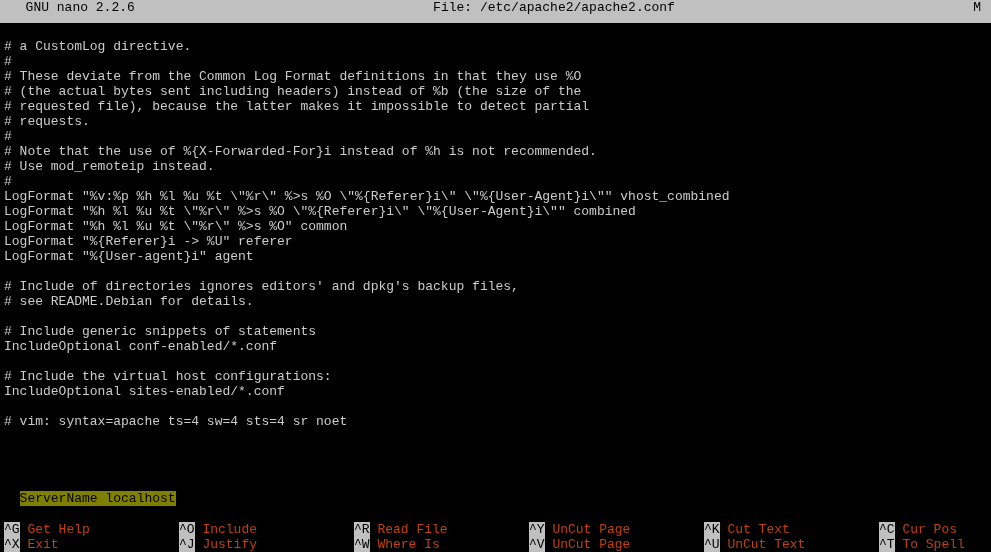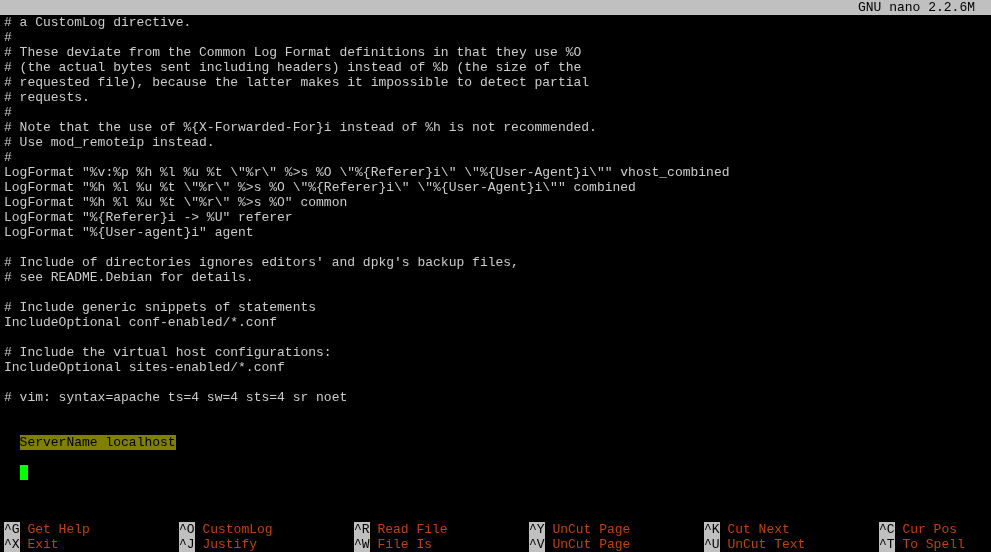--- a/index.html
+++ b/index.html
@@ -14,38 +14,37 @@
       font-family: 'Courier New', monospace;
       font-size: 13px;
       line-height: 15px;
       color: #ccc;
       overflow: hidden;
       position: relative;
     }
     .titlebar {
       background: #c0c0c0;
       color: #000;
-      height: 15px;
+      height: 23px;
       display: flex;
-      padding: 0 16px;
+      padding: 0 10px;
       white-space: pre;
-      justify-content: flex-end;
     }
     .titlebar-left {
       flex: 0 0 auto;
     }
     .titlebar-center {
       flex: 1;
       text-align: center;
     }
     .titlebar-right {
       flex: 0 0 auto;
     }
     .editor {
-      padding: 0 4px;
+      padding: 16px 4px;
       white-space: pre;
       color: #ccc;
     }
     .editor-line {
       height: 15px;
       white-space: pre;
     }
     .highlighted-line {
       display: inline-block;
       background: #808000;
@@ -81,42 +80,43 @@
     }
     .shortcut-label {
       color: #c2410c;
     }
   </style>
 </head>
 <body>
 
 <div class="titlebar">
   <span class="titlebar-left">  GNU nano 2.2.6</span>
+  <span class="titlebar-center">File: /etc/apache2/apache2.conf</span>
   <span class="titlebar-right">M</span>
 </div>
 
 <div class="editor" id="editor-lines"><div class="editor-line"># a CustomLog directive.</div><div class="editor-line">#</div><div class="editor-line"># These deviate from the Common Log Format definitions in that they use %O</div><div class="editor-line"># (the actual bytes sent including headers) instead of %b (the size of the</div><div class="editor-line"># requested file), because the latter makes it impossible to detect partial</div><div class="editor-line"># requests.</div><div class="editor-line">#</div><div class="editor-line"># Note that the use of %{X-Forwarded-For}i instead of %h is not recommended.</div><div class="editor-line"># Use mod_remoteip instead.</div><div class="editor-line">#</div><div class="editor-line">LogFormat "%v:%p %h %l %u %t \"%r\" %&gt;s %O \"%{Referer}i\" \"%{User-Agent}i\"" vhost_combined</div><div class="editor-line">LogFormat "%h %l %u %t \"%r\" %&gt;s %O \"%{Referer}i\" \"%{User-Agent}i\"" combined</div><div class="editor-line">LogFormat "%h %l %u %t \"%r\" %&gt;s %O" common</div><div class="editor-line">LogFormat "%{Referer}i -&gt; %U" referer</div><div class="editor-line">LogFormat "%{User-agent}i" agent</div><div class="editor-line"> </div><div class="editor-line"># Include of directories ignores editors' and dpkg's backup files,</div><div class="editor-line"># see README.Debian for details.</div><div class="editor-line"> </div><div class="editor-line"># Include generic snippets of statements</div><div class="editor-line">IncludeOptional conf-enabled/*.conf</div><div class="editor-line"> </div><div class="editor-line"># Include the virtual host configurations:</div><div class="editor-line">IncludeOptional sites-enabled/*.conf</div><div class="editor-line"> </div><div class="editor-line"># vim: syntax=apache ts=4 sw=4 sts=4 sr noet</div><div class="editor-line"> </div></div>
 
 <div class="editor">
   <span class="highlighted-line">ServerName localhost</span>
 </div>
 <div class="editor">
   <span class="cursor"></span>
 </div>
 
 <div class="shortcuts">
   <div class="shortcut-row" id="shortcut-row-1">
       <div class="shortcut" style="width: 175px;"><span class="shortcut-key">^G</span><span class="shortcut-label"> Get Help</span></div>
-      <div class="shortcut" style="width: 175px;"><span class="shortcut-key">^O</span><span class="shortcut-label"> CustomLog</span></div>
+      <div class="shortcut" style="width: 175px;"><span class="shortcut-key">^O</span><span class="shortcut-label"> Include</span></div>
       <div class="shortcut" style="width: 175px;"><span class="shortcut-key">^R</span><span class="shortcut-label"> Read File</span></div>
       <div class="shortcut" style="width: 175px;"><span class="shortcut-key">^Y</span><span class="shortcut-label"> UnCut Page</span></div>
-      <div class="shortcut" style="width: 175px;"><span class="shortcut-key">^K</span><span class="shortcut-label"> Cut Next</span></div>
+      <div class="shortcut" style="width: 175px;"><span class="shortcut-key">^K</span><span class="shortcut-label"> Cut Text</span></div>
       <div class="shortcut" style="width: 100px;"><span class="shortcut-key">^C</span><span class="shortcut-label"> Cur Pos</span></div>
     </div>
   <div class="shortcut-row" id="shortcut-row-2">
       <div class="shortcut" style="width: 175px;"><span class="shortcut-key">^X</span><span class="shortcut-label"> Exit</span></div>
       <div class="shortcut" style="width: 175px;"><span class="shortcut-key">^J</span><span class="shortcut-label"> Justify</span></div>
-      <div class="shortcut" style="width: 175px;"><span class="shortcut-key">^W</span><span class="shortcut-label"> File Is</span></div>
+      <div class="shortcut" style="width: 175px;"><span class="shortcut-key">^W</span><span class="shortcut-label"> Where Is</span></div>
       <div class="shortcut" style="width: 175px;"><span class="shortcut-key">^V</span><span class="shortcut-label"> UnCut Page</span></div>
       <div class="shortcut" style="width: 175px;"><span class="shortcut-key">^U</span><span class="shortcut-label"> UnCut Text</span></div>
       <div class="shortcut" style="width: 100px;"><span class="shortcut-key">^T</span><span class="shortcut-label"> To Spell</span></div>
     </div>
 </div>
 
 </body></html>

